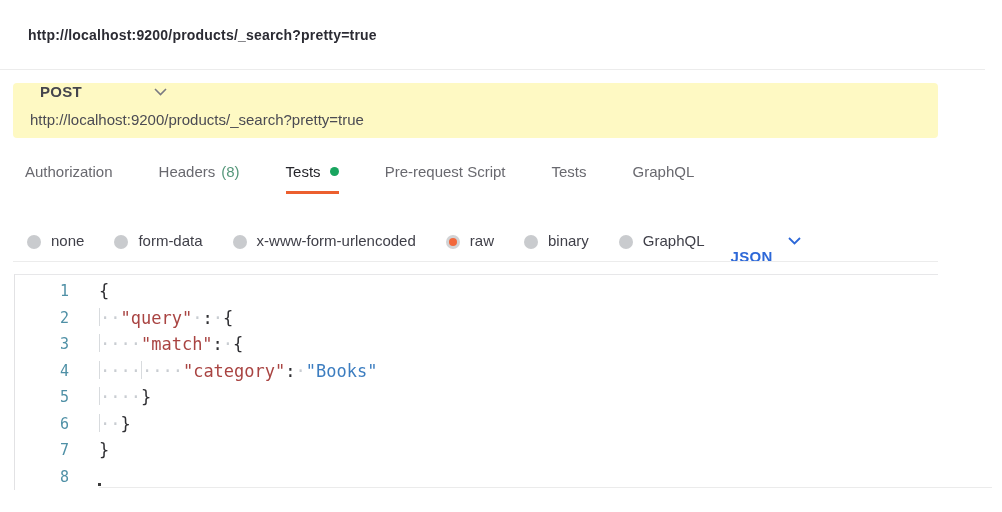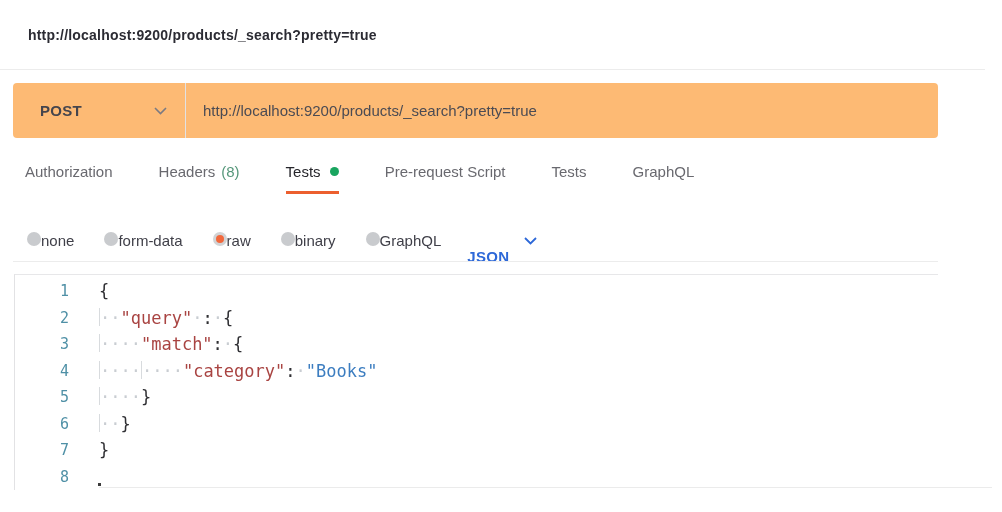--- a/index.html
+++ b/index.html
@@ -8,21 +8,21 @@
 
   .page-title {
     position:absolute; left:28px; top:27px;
     font-size:14px; font-weight:bold; color:#2b2b33; letter-spacing:.2px;
   }
   .top-divider { position:absolute; left:0; top:69px; width:985px; height:1px; background:#ececec; }
 
   
   .request-bar {
     position:absolute; left:13px; top:83px; width:925px; height:55px;
-    background:#fdba74; border-radius:4px; display:flex; align-items:stretch;
+    background:#fef9c3; border-radius:4px; display:flex; align-items:stretch;flex-direction:column;
   }
   .method-select {
     width:172px; display:flex; align-items:center; justify-content:space-between;
     padding:0 18px 0 27px; cursor:pointer;
   }
   .method-label { font-size:15px; font-weight:bold; color:#45454d; letter-spacing:.3px; }
   .vsep { width:1px; background:#e2e2e4; margin:0; }
   .url-field { flex:1; display:flex; align-items:center; padding-left:17px; font-size:15px; color:#4b4b53; }
 
   
@@ -34,21 +34,21 @@
     padding-bottom:11px; border-bottom:3px solid transparent; cursor:pointer; white-space:nowrap;
   }
   .tab.active { color:#26262b; border-bottom-color:#ec5f2e; }
   .tab .dot { width:9px; height:9px; border-radius:50%; background:#19a55f; margin-left:9px; }
   .tab .count { color:#55977a; margin-left:6px; }
 
   
   .radios-row {
     position:absolute; left:27px; top:216px; display:flex; align-items:center; gap:30px;
   }
-  .radio-item { display:flex; align-items:flex-start; font-size:15px; color:#3f3f48; cursor:pointer; white-space:nowrap; }
+  .radio-item { display:flex; align-items:flex-end; gap:10px; font-size:15px; color:#3f3f48; cursor:pointer; white-space:nowrap; }
   .radio-dot { width:14px; height:14px; border-radius:50%; background:#c9cbce; position:relative; flex:0 0 auto; }
   .radio-item.selected .radio-dot { background:#d2d3d5; }
   .radio-item.selected .radio-dot::after {
     content:""; position:absolute; left:3px; top:3px; width:8px; height:8px;
     border-radius:50%; background:#f2683c;
   }
   .json-select { display:flex; align-items:center; gap:15px; cursor:pointer; margin-left:-4px; }
   .json-select .lang { font-size:15px; font-weight:bold; color:#2d68d8; letter-spacing:.3px;margin-top:32px; }
 
   .mid-divider { position:absolute; left:13px; top:261px; width:925px; height:1px; background:#ececec; }
@@ -119,20 +119,24 @@
 
 <div class="radios-row">
     <div class="radio-item">
       <span class="radio-dot"></span>
       <span>none</span>
     </div>
     <div class="radio-item">
       <span class="radio-dot"></span>
       <span>form-data</span>
     </div>
+    <div class="radio-item">
+      <span class="radio-dot"></span>
+      <span>x-www-form-urlencoded</span>
+    </div>
     <div class="radio-item selected">
       <span class="radio-dot"></span>
       <span>raw</span>
     </div>
     <div class="radio-item">
       <span class="radio-dot"></span>
       <span>binary</span>
     </div>
     <div class="radio-item">
       <span class="radio-dot"></span>

